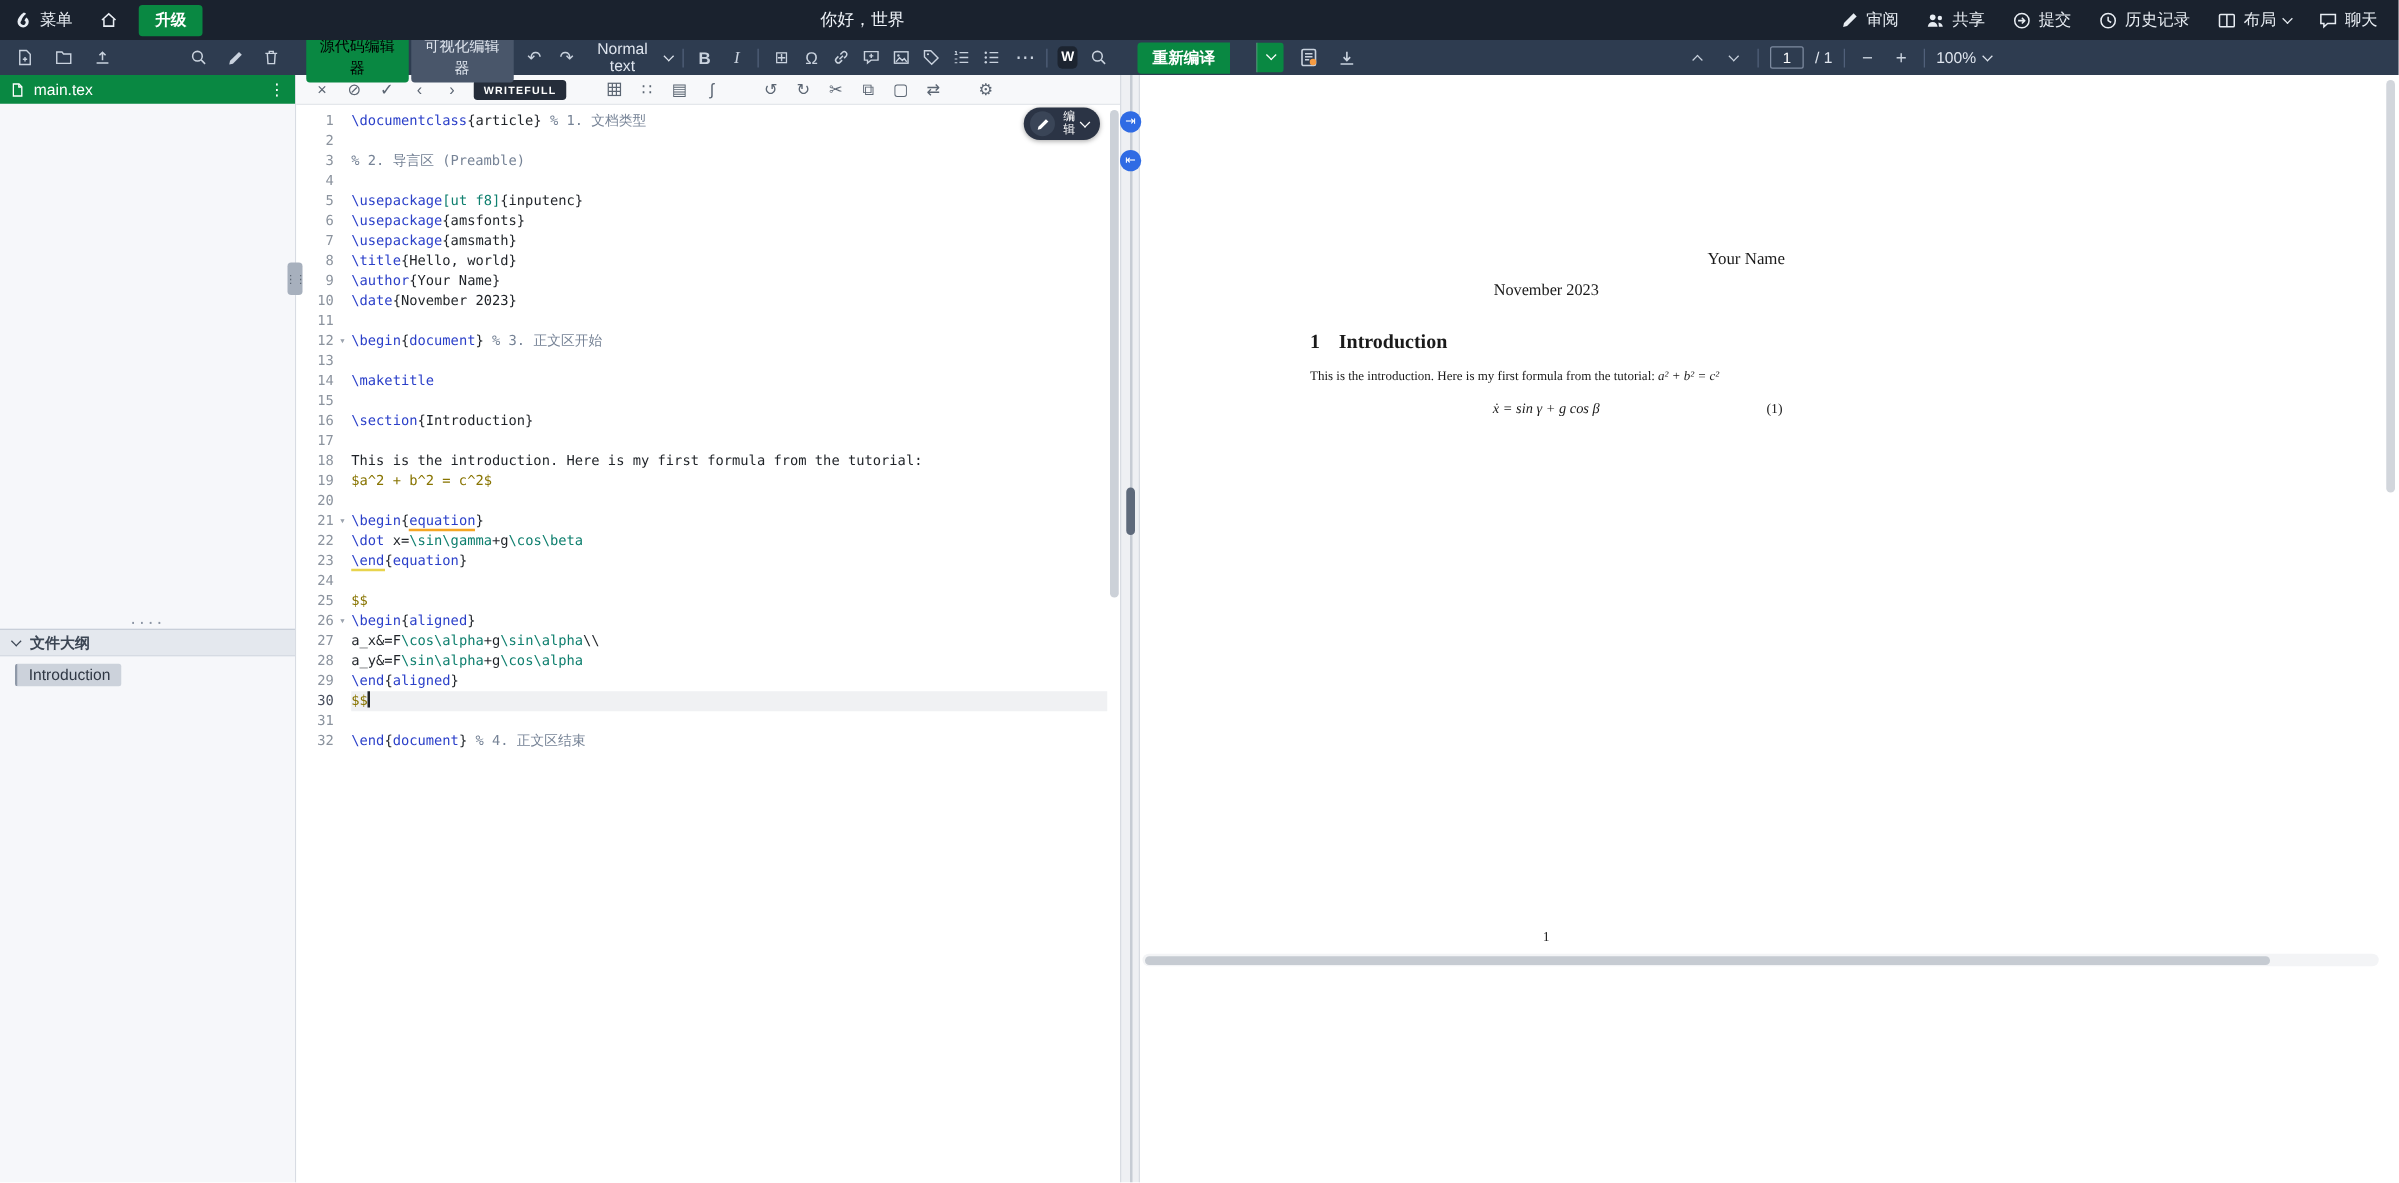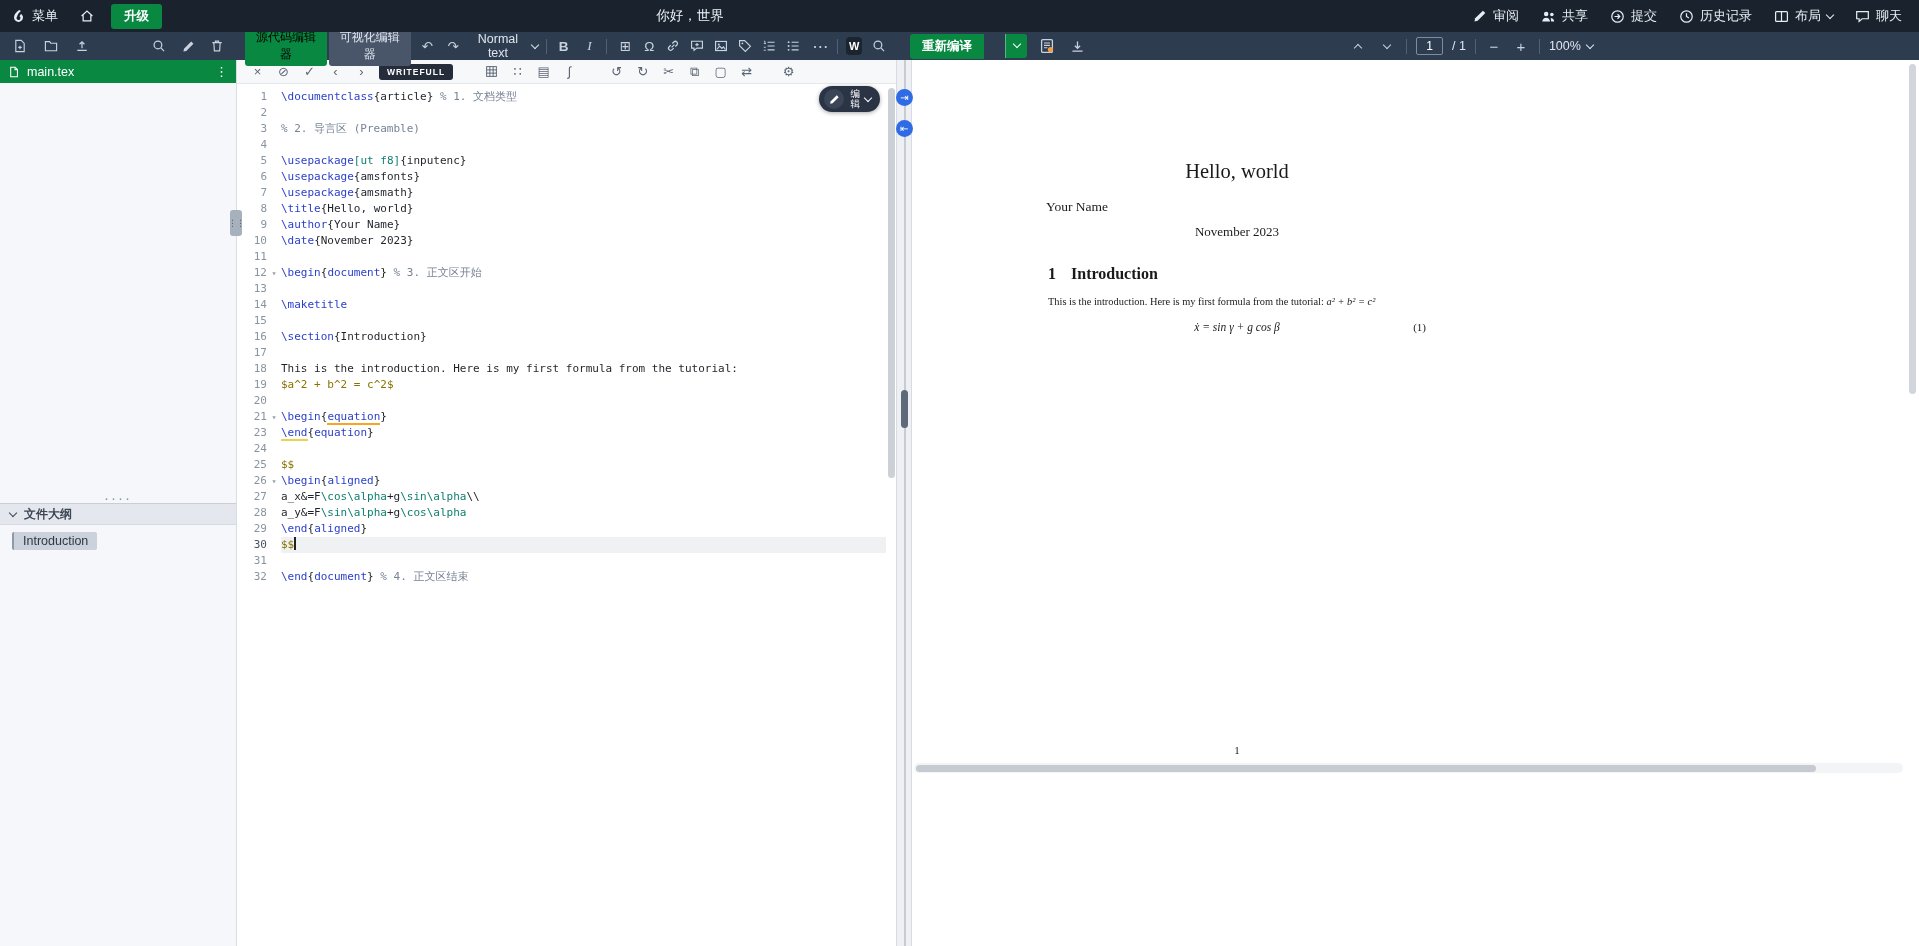--- a/index.html
+++ b/index.html
@@ -92,21 +92,21 @@
   .pane-divider::after{content:"";position:absolute;left:6.5px;top:0;bottom:0;width:2px;background:#c6ccd4;}
   .divider-grip{position:absolute;left:4px;top:330px;width:7px;height:38px;border-radius:4px;background:#5e6a7b;z-index:2;}
   .sync-btn{position:absolute;left:-1px;width:17px;height:17px;border-radius:50%;background:#2f6be4;color:#fff;border:none;display:flex;align-items:center;justify-content:center;font-size:10px;cursor:pointer;z-index:8;padding:0;}
   .sync-btn.top{top:29px;}
   .sync-btn.bottom{top:60px;}
 
   
   .pdf-pane{position:absolute;top:60px;left:912px;right:0;bottom:0;background:#fff;}
   .pdf-page{position:absolute;left:134px;top:0;width:382px;height:702px;background:#fff;font-family:"Liberation Serif","DejaVu Serif",serif;color:#1a1a1a;}
   .doc-title{position:absolute;top:100px;width:100%;text-align:center;font-size:20.5px;}
-  .doc-author{position:absolute;top:139px;width:100%;text-align:left;font-size:13.5px;}
+  .doc-author{position:absolute;top:139px;width:100%;text-align:right;font-size:13.5px;}
   .doc-date{position:absolute;top:164px;width:100%;text-align:center;font-size:13px;}
   .doc-section{position:absolute;top:205px;left:2px;font-size:16px;font-weight:bold;display:flex;gap:15px;}
   .doc-body{position:absolute;top:236px;left:2px;font-size:10.4px;white-space:nowrap;}
   .doc-body i{font-style:italic;}
   .doc-eq1{position:absolute;top:261px;width:100%;text-align:center;font-style:italic;font-size:11.5px;}
   .doc-eq1-num{position:absolute;top:261px;right:2px;font-size:11px;}
   .doc-eq2{position:absolute;top:287px;width:100%;text-align:center;font-style:italic;font-size:11.5px;line-height:16.5px;}
   .doc-eq2 sub{font-size:8px;}
   .doc-footer{position:absolute;top:684px;width:100%;text-align:center;font-size:11px;}
   .h-scrollbar{position:absolute;left:2px;right:16px;top:703px;height:10px;background:#f3f4f6;border-radius:5px;}
@@ -492,20 +492,25 @@
         <span class="ln">20</span>
         <span class="fold"></span>
         <span class="lc"></span>
       </div>
       <div class="code-line">
         <span class="ln">21</span>
         <span class="fold">▾</span>
         <span class="lc"><span class="tk-cmd">\begin</span><span class="tk-txt">{</span><span class="tk-env tk-ulo">equation</span><span class="tk-txt">}</span></span>
       </div>
       <div class="code-line">
+        <span class="ln">22</span>
+        <span class="fold"></span>
+        <span class="lc"><span class="tk-cmd">\dot</span><span class="tk-txt"> x=</span><span class="tk-mcmd">\sin\gamma</span><span class="tk-txt">+g</span><span class="tk-mcmd">\cos\beta</span></span>
+      </div>
+      <div class="code-line">
         <span class="ln">23</span>
         <span class="fold"></span>
         <span class="lc"><span class="tk-cmd tk-uly">\end</span><span class="tk-txt">{</span><span class="tk-env">equation</span><span class="tk-txt">}</span></span>
       </div>
       <div class="code-line">
         <span class="ln">24</span>
         <span class="fold"></span>
         <span class="lc"></span>
       </div>
       <div class="code-line">
@@ -564,21 +569,20 @@
 </main>
 
 <div class="pane-divider">
   <div class="divider-grip"></div>
   <button class="sync-btn top">⇥</button>
   <button class="sync-btn bottom">⇤</button>
 </div>
 
 <section class="pdf-pane">
   <div class="pdf-page">
-    <div class="doc-title">Hello, world</div>
     <div class="doc-author">Your Name</div>
     <div class="doc-date">November 2023</div>
     <div class="doc-section">
       <span>1</span>
       <span>Introduction</span>
     </div>
     <div class="doc-body">
       <span>This is the introduction. Here is my first formula from the tutorial: </span><i>a² + b² = c²</i>
     </div>
     <div class="doc-eq1">ẋ = sin γ + g cos β</div>

